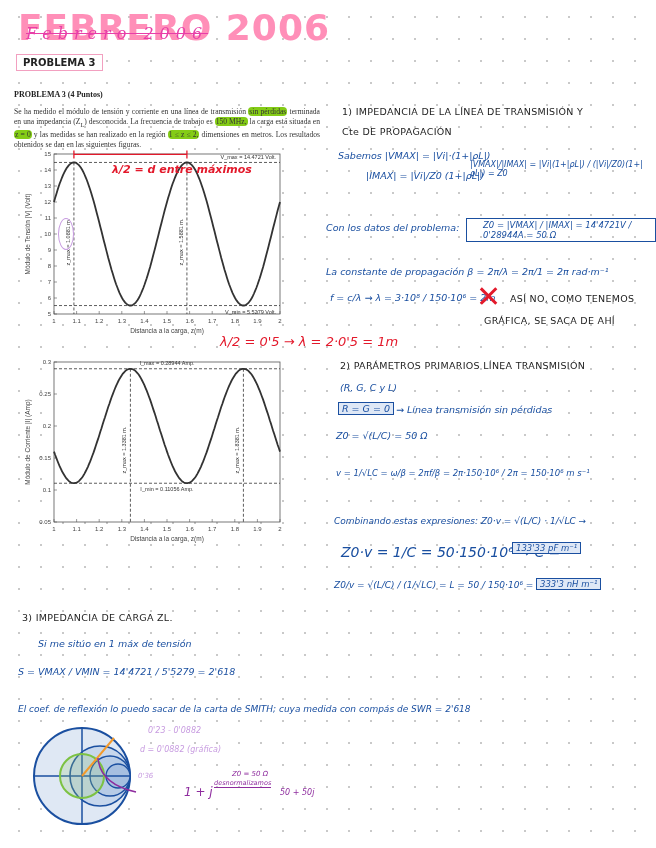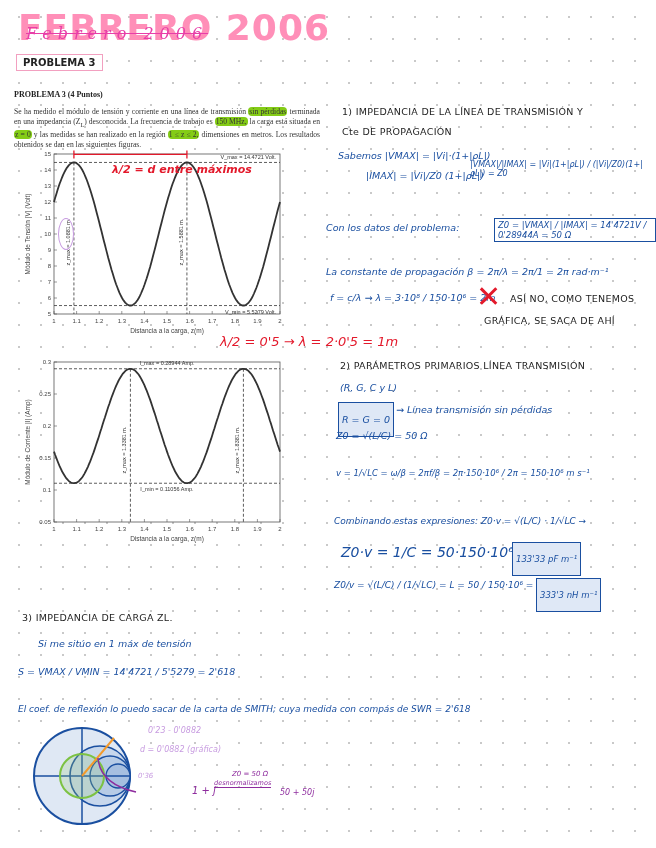--- a/index.html
+++ b/index.html
@@ -15,22 +15,22 @@
   .prob-box{left:16px;top:54px;border:1.5px solid #f2a0c0;padding:2px 6px;font-family:"DejaVu Sans",sans-serif;
     font-weight:bold;font-size:10px;color:#222;background:#fff;}
   .prob-head{left:14px;top:90px;font-family:"Liberation Serif",serif;font-weight:bold;font-size:8px;}
   .prob-text{left:14px;top:107px;width:306px;font-family:"Liberation Serif",serif;font-size:7.6px;line-height:10.3px;
     text-align:justify;color:#333;}
   .hl{background:#84cc16;border-radius:4px;padding:0 1px;}
   .hand{font-family:"DejaVu Sans",sans-serif;font-style:italic;}
   .blue{color:#1a4fa0;} .red{color:#e3192b;} .purple{color:#8e2c9e;} .lilac{color:#c79be0;}
   .caps{font-family:"DejaVu Sans",sans-serif;font-size:9.5px;letter-spacing:0.3px;color:#1d1d1d;}
   .s{font-size:9.5px;}
-  .boxed{border:1.4px solid #1a4fa0;padding:11px 3px;background:#dfe8f6;}
-  .boxw{border:1.4px solid #1a4fa0;padding:1px 3px;margin-left:28px;}
+  .boxed{border:1.4px solid #1a4fa0;padding:0 3px;background:#dfe8f6;}
+  .boxw{border:1.4px solid #1a4fa0;padding:1px 16px;}
   svg text{font-family:"Liberation Sans",sans-serif;}
 </style>
 </head>
 <body>
 
 <div class="abs title-big">FEBRERO 2006</div>
 <div class="abs title-sub">Febrero 2006</div>
 <div class="abs prob-box">PROBLEMA 3</div>
 
 <div class="abs prob-head">PROBLEMA 3 (4 Puntos)</div>
@@ -193,16 +193,16 @@
   <circle cx="88" cy="52" r="12" fill="#a6bfe0" stroke="#1a4fa0" stroke-width="1.3"></circle>
   <line x1="4" y1="52" x2="100" y2="52" stroke="#1a4fa0" stroke-width="1.5"></line>
   <line x1="52" y1="4" x2="52" y2="100" stroke="#1a4fa0" stroke-width="1.5"></line>
   <circle cx="52" cy="52" r="22" fill="rgba(150,200,120,0.25)" stroke="#7cc242" stroke-width="2"></circle>
   <line x1="52" y1="52" x2="84" y2="14" stroke="#f39a2b" stroke-width="2"></line>
   <path d="M68 34 Q70 60 106 68" fill="none" stroke="#8e2c9e" stroke-width="1.5"></path>
 </svg>
 <div class="abs lilac hand" style="left:148px;top:726px;font-size:8px">0'23 - 0'0882</div>
 <div class="abs lilac hand" style="left:140px;top:745px;font-size:8px">d = 0'0882 (gráfica)</div>
 <div class="abs lilac hand" style="left:138px;top:772px;font-size:7px">0'36</div>
-<div class="abs purple hand" style="left:192px;top:785px;font-size:10px">1 + j</div>
+<div class="abs purple hand" style="left:184px;top:785px;font-size:12px">1 + j</div>
 <div class="abs purple hand" style="left:232px;top:770px;font-size:7px">Z0 = 50 Ω</div>
 <div class="abs purple hand" style="left:214px;top:779px;font-size:6.5px;border-bottom:1px solid #8e2c9e">desnormalizamos</div>
 <div class="abs purple hand" style="left:280px;top:788px;font-size:8px">50 + 50j</div>
 
 </body></html>

